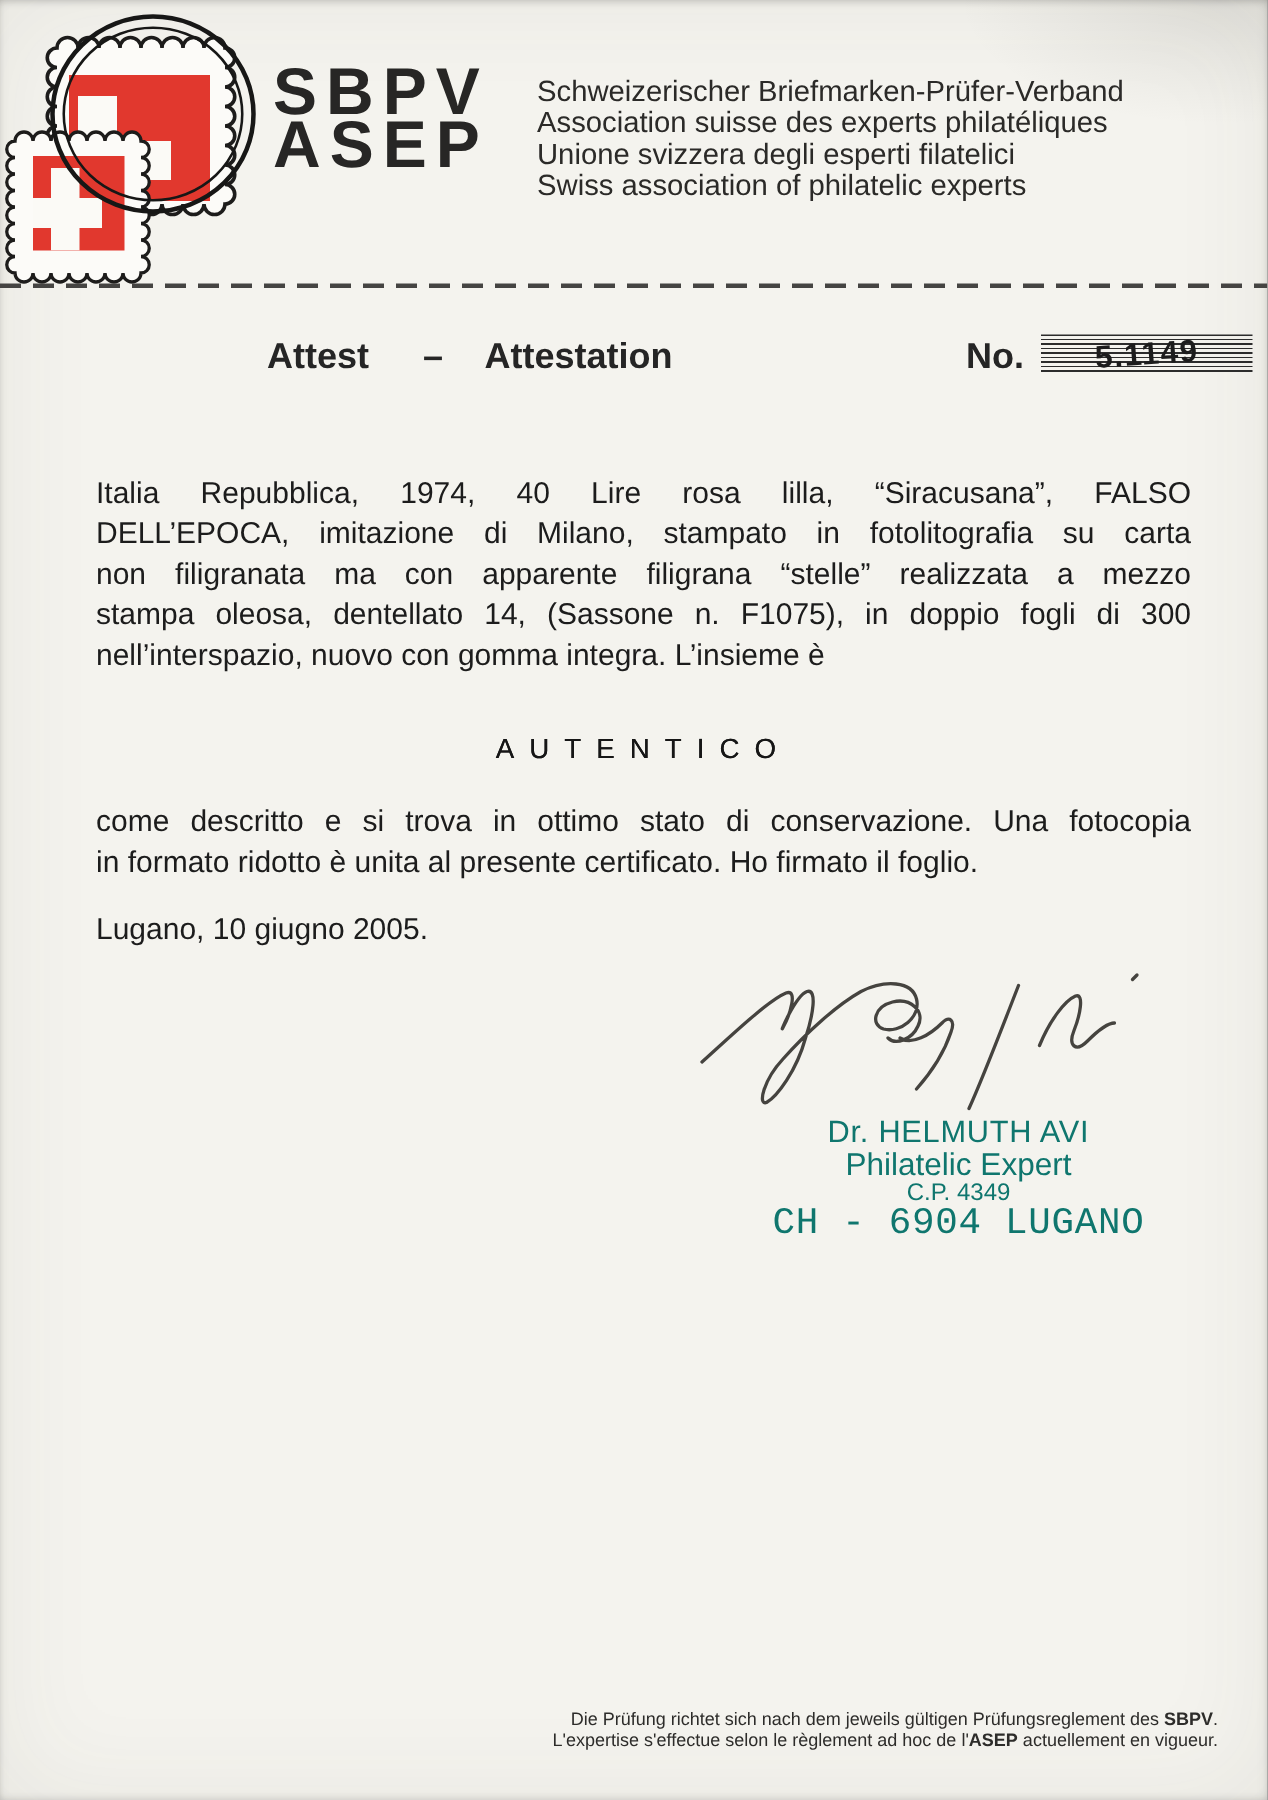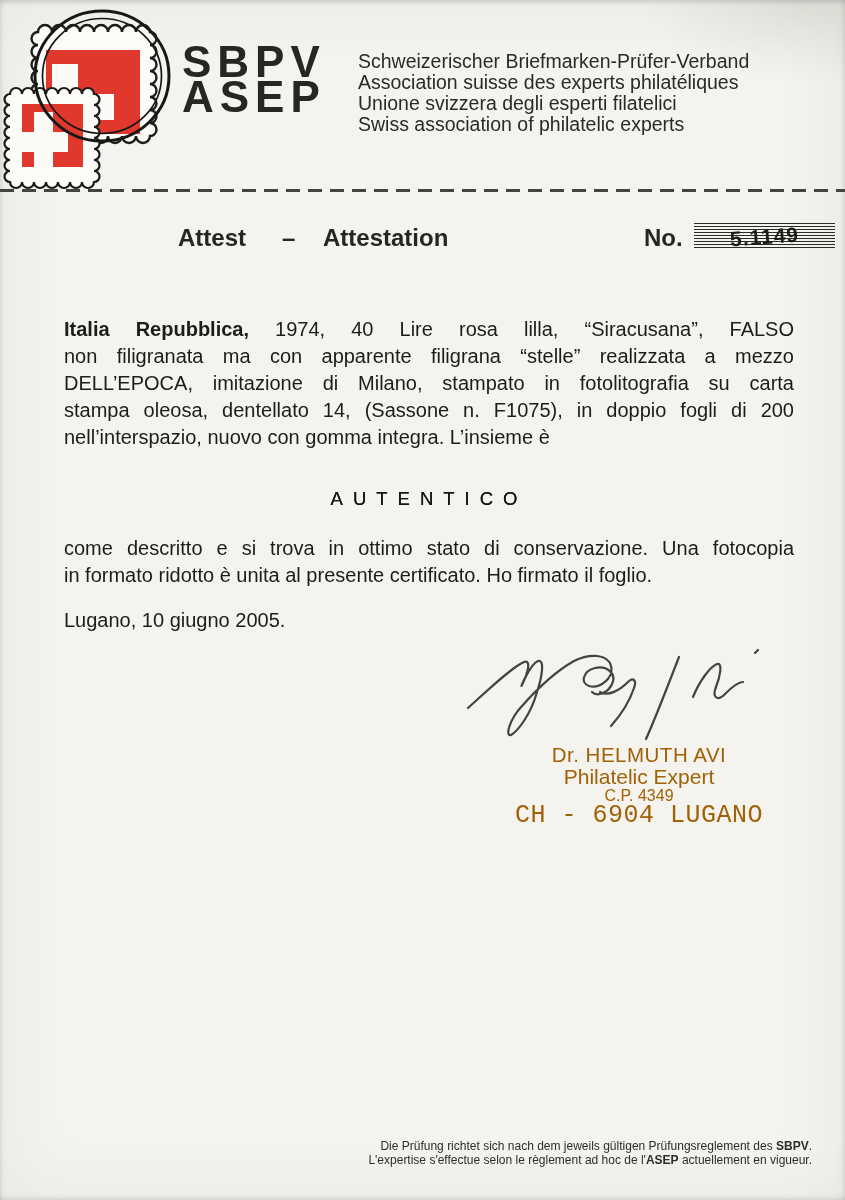--- a/index.html
+++ b/index.html
@@ -30,28 +30,28 @@
   .att-no{left:644px;}
   .numbox{position:absolute;left:694px;top:1px;width:141px;height:27px;
         background:repeating-linear-gradient(to bottom,#2c2c2c 0 1px,rgba(0,0,0,0) 1px 3px);
         text-align:center;}
   .numbox span{display:inline-block;font-size:21px;font-weight:bold;letter-spacing:1px;color:#1c1c1c;
         transform:rotate(-4deg);transform-origin:center;position:relative;top:-1px;}
   
   .bodytext{position:absolute;left:64px;top:316px;width:730px;font-size:20px;line-height:27px;color:#1c1c1c;}
   .jl{text-align:justify;text-align-last:justify;height:27px;overflow:hidden;white-space:nowrap;}
   .jl-last{text-align:left;text-align-last:left;height:27px;}
-  .lead{font-weight:bold;margin-top:28px;}
+  .lead{font-weight:normal;margin-top:28px;}
   .verdict{margin-top:34px;text-align:center;font-size:18.5px;letter-spacing:10px;color:#161616;
         text-shadow:0 0 .4px #161616;}
   .para2{margin-top:23px;}
   .dateline{margin-top:18px;}
   
   .signature{position:absolute;left:450px;top:630px;}
-  .expert{position:absolute;left:478px;top:742px;width:322px;text-align:center;color:#a16207;}
+  .expert{position:absolute;left:478px;top:742px;width:322px;text-align:center;color:#0f766e;}
   .expert .name{font-size:20.5px;line-height:25px;letter-spacing:.5px;}
   .expert .etitle{font-size:21px;line-height:19px;}
   .expert .pobox{font-size:16px;line-height:19px;}
   .expert .city{font-size:25px;line-height:22px;letter-spacing:.5px;font-family:Liberation Mono, monospace;}
   
   .footnote{position:absolute;right:33px;top:1140px;width:560px;text-align:right;
         font-size:12px;line-height:13.5px;color:#2d2c2a;}
   .footnote b{font-weight:bold;}
 </style>
 </head>
@@ -116,23 +116,23 @@
     <span class="t att-dash">–</span>
     <span class="t att-attestation">Attestation</span>
     <span class="t att-no">No.</span>
     <span class="numbox">
       <span>5.1149</span>
     </span>
   </div>
 
   <div class="bodytext">
     <div class="jl"><span class="lead">Italia Repubblica,</span><span> 1974, 40 Lire rosa lilla, “Siracusana”, FALSO</span></div>
+    <div class="jl">DELL’EPOCA, imitazione di Milano, stampato in fotolitografia su carta</div>
     <div class="jl">non filigranata ma con apparente filigrana “stelle” realizzata a mezzo</div>
-    <div class="jl">DELL’EPOCA, imitazione di Milano, stampato in fotolitografia su carta</div>
-    <div class="jl">stampa oleosa, dentellato 14, (Sassone n. F1075), in doppio fogli di 200</div>
+    <div class="jl">stampa oleosa, dentellato 14, (Sassone n. F1075), in doppio fogli di 300</div>
     <div class="jl-last">nell’interspazio, nuovo con gomma integra. L’insieme è</div>
 
     <div class="verdict">AUTENTICO</div>
 
     <div class="para2">
       <div class="jl">come descritto e si trova in ottimo stato di conservazione. Una fotocopia</div>
       <div class="jl-last">in formato ridotto è unita al presente certificato. Ho firmato il foglio.</div>
     </div>
 
     <div class="dateline">Lugano, 10 giugno 2005.</div>

